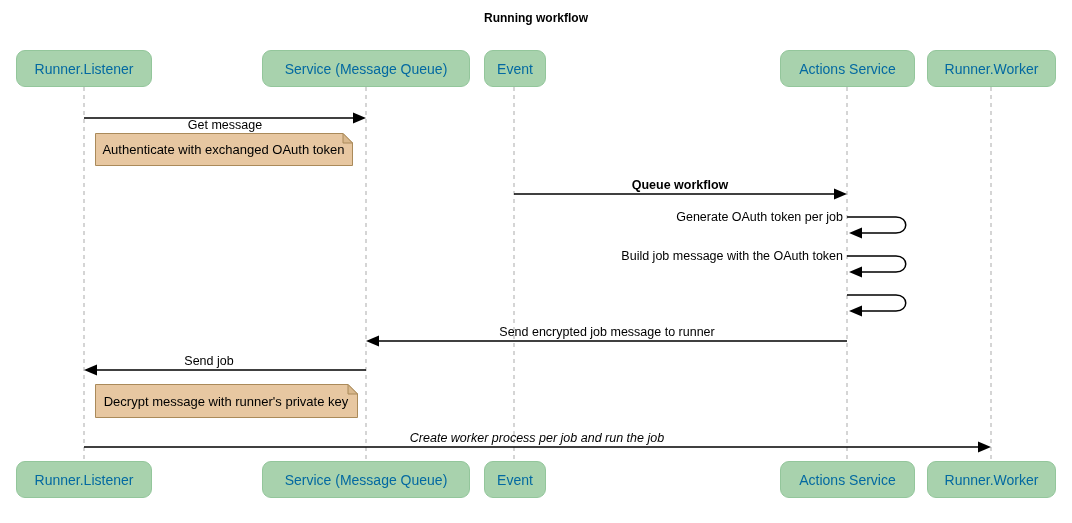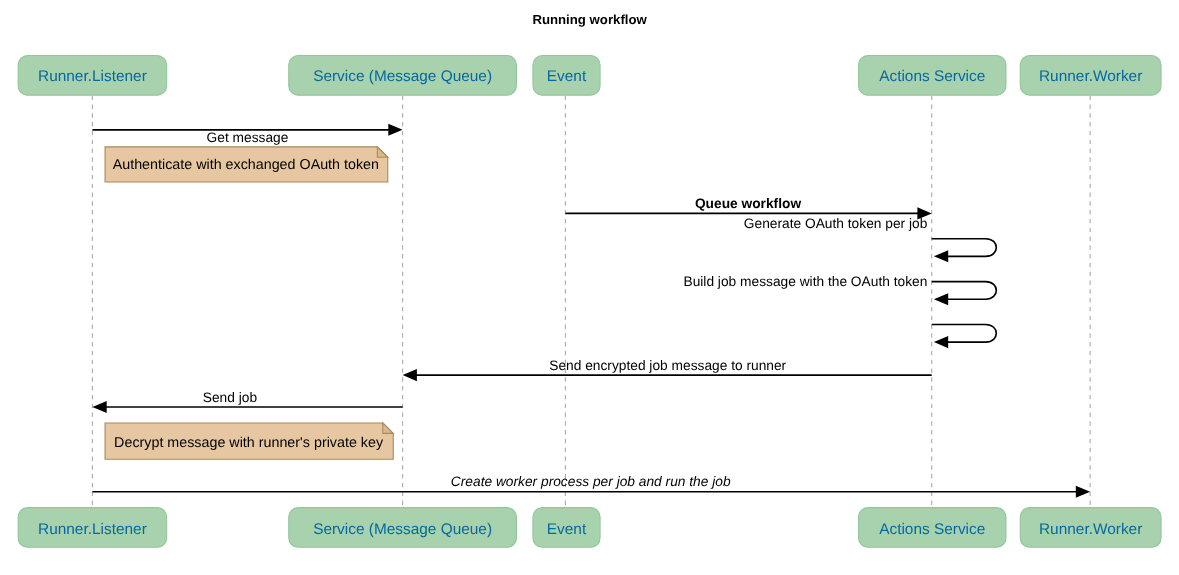--- a/index.html
+++ b/index.html
@@ -109,21 +109,21 @@
     </div>
   <div class="participant" style="left:780px;top:461px;width:135px;">
       <span>Actions Service</span>
     </div>
   <div class="participant" style="left:927px;top:461px;width:129px;">
       <span>Runner.Worker</span>
     </div>
 
   <div class="msg center" style="left:225px;top:102px;margin-top:16px;">Get message</div>
   <div class="msg center" style="left:680px;top:178px;font-weight:bold;">Queue workflow</div>
-  <div class="msg rightal" style="right:229px;top:196px;">Generate OAuth token per job</div>
+  <div class="msg rightal" style="right:229px;top:210px;">Generate OAuth token per job</div>
   <div class="msg rightal" style="right:229px;top:249px;">Build job message with the OAuth token</div>
   <div class="msg center" style="left:607px;top:325px;">Send encrypted job message to runner</div>
   <div class="msg center" style="left:209px;top:354px;">Send job</div>
   <div class="msg center" style="left:537px;top:431px;font-style:italic;">Create worker process per job and run the job</div>
 
   <div class="note-text" style="left:95px;top:133px;width:257px;height:33px;">Authenticate with exchanged OAuth token</div>
   <div class="note-text" style="left:95px;top:384px;width:262px;height:34px;">Decrypt message with runner's private key</div>
 
 </div>
 

